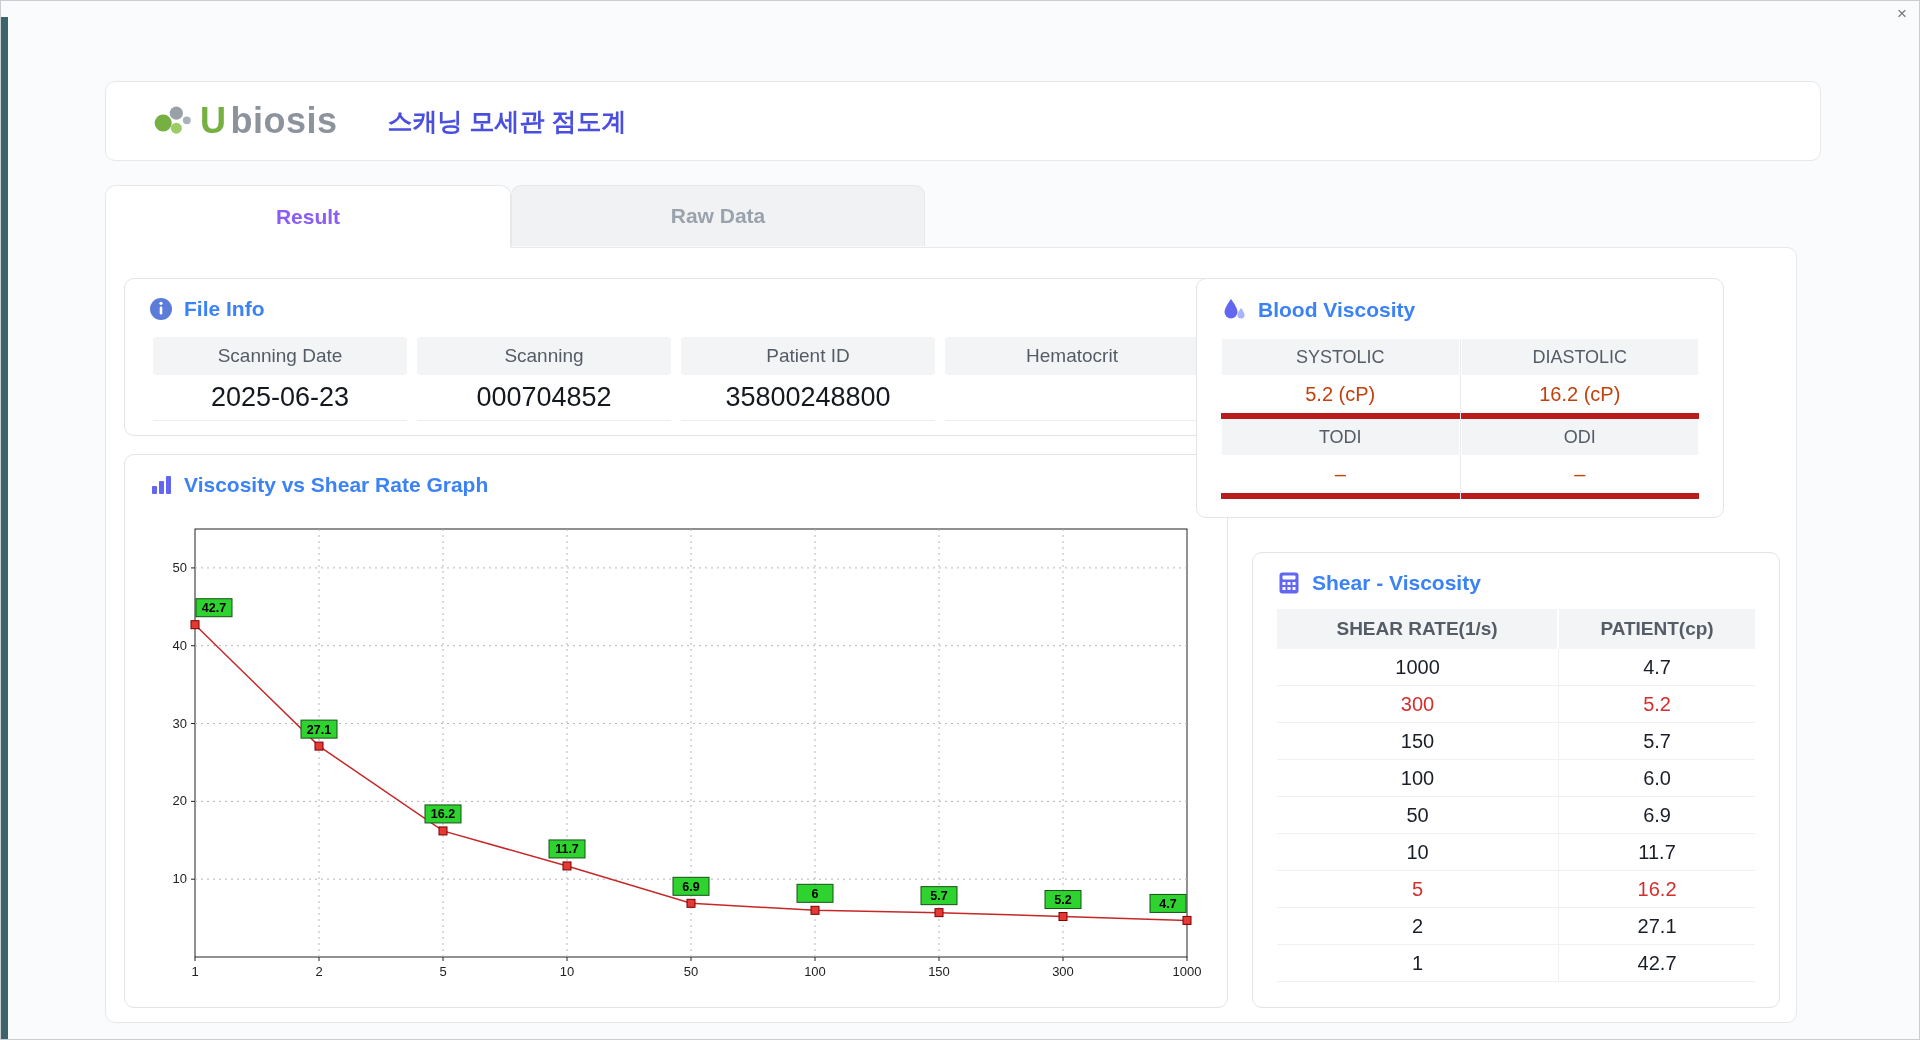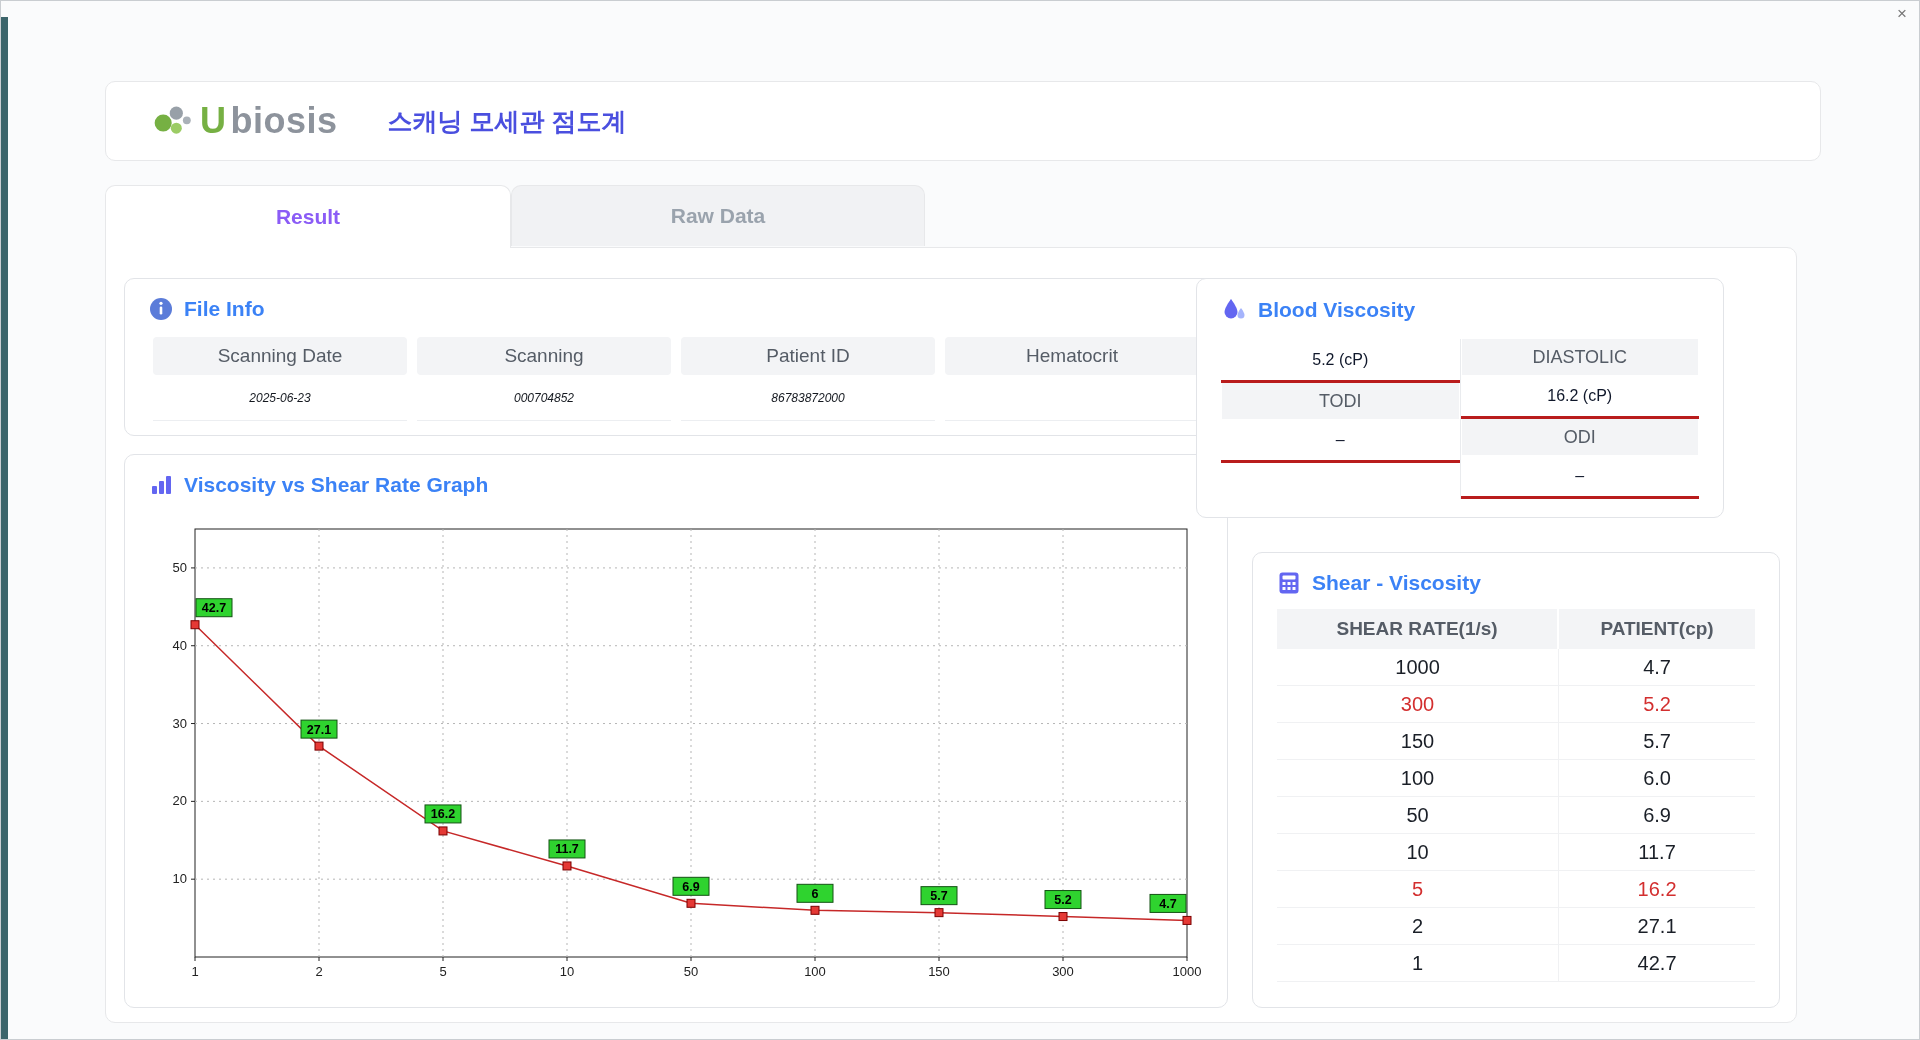--- a/index.html
+++ b/index.html
@@ -61,34 +61,34 @@
   
   .fields { display:flex; gap:10px; margin-top:16px; padding:0 4px; }
   .field { flex:1; }
   .field-label {
     height:38px; background:#f3f4f6; border-radius:4px;
     display:flex; align-items:center; justify-content:center;
     font-size:19px; color:#555c66;
   }
   .field-value {
     height:46px; display:flex; align-items:center; justify-content:center;
-    font-size:12px; color:#14181f; border-bottom:1px solid #eceef1;font-style:italic;
+    font-size:27px; color:#14181f; border-bottom:1px solid #eceef1;
   }
 
   
   .bv-grid { display:flex; margin-top:16px; }
   .bv-col { flex:1; }
   .bv-col-right { border-left:1px solid #e9ebee; }
   .bv-label {
     height:36px; background:#f3f4f6; display:flex; align-items:center; justify-content:center;
     font-size:18px; color:#555c66; margin:0 1px;
   }
   .bv-value {
     height:44px; display:flex; align-items:center; justify-content:center;
-    font-size:16px; color:#0f172a; border-bottom:3px solid #b91c1c;
+    font-size:20px; color:#c2410c; border-bottom:6px solid #b91c1c;
   }
 
   
   .shear-table { width:100%; border-collapse:separate; border-spacing:0; margin-top:14px; }
   .shear-table th {
     background:#f3f4f6; height:40px; font-size:19px; color:#555c66; font-weight:bold;
   }
   .shear-table th:first-child { border-right:2px solid #fff;text-align:center; }
   .shear-table td {
     height:37px; text-align:center; font-size:20px; color:#1a1f27;
@@ -141,21 +141,21 @@
       <div class="field">
         <div class="field-label">Scanning Date</div>
         <div class="field-value">2025-06-23</div>
       </div>
       <div class="field">
         <div class="field-label">Scanning</div>
         <div class="field-value">000704852</div>
       </div>
       <div class="field">
         <div class="field-label">Patient ID</div>
-        <div class="field-value">86783872000</div>
+        <div class="field-value">35800248800</div>
       </div>
       <div class="field">
         <div class="field-label">Hematocrit</div>
         <div class="field-value"></div>
       </div>
     </div>
   </div>
 
   <div class="card card-graph">
     <div class="section-title-row">
@@ -248,20 +248,21 @@
       <span class="icon">
         <svg width="26" height="26" viewBox="0 0 26 26">
           <path d="M10 2 C10 2 3.5 10.5 3.5 15 a6.5 6.5 0 0 0 13 0 C16.5 10.5 10 2 10 2 Z" fill="#6366f1"></path>
           <path d="M20 11 C20 11 16.5 15.6 16.5 18 a3.5 3.5 0 0 0 7 0 C23.5 15.6 20 11 20 11 Z" fill="#a5b4fc"></path>
         </svg>
       </span>
       <span class="section-title">Blood Viscosity</span>
     </div>
     <div class="bv-grid">
       <div class="bv-col">
+        <div class="bv-label">SYSTOLIC</div>
         <div class="bv-value">5.2 (cP)</div>
         <div class="bv-label">TODI</div>
         <div class="bv-value">–</div>
       </div>
       <div class="bv-col bv-col-right">
         <div class="bv-label">DIASTOLIC</div>
         <div class="bv-value">16.2 (cP)</div>
         <div class="bv-label">ODI</div>
         <div class="bv-value">–</div>
       </div>

